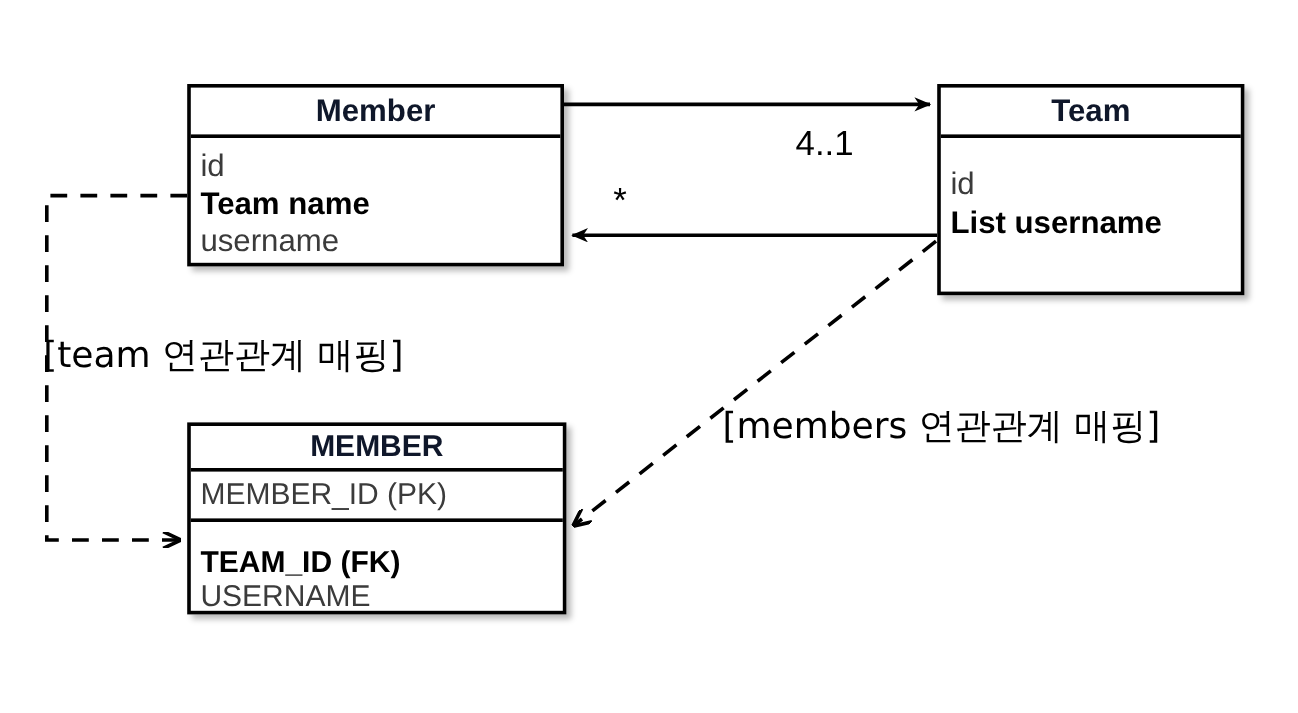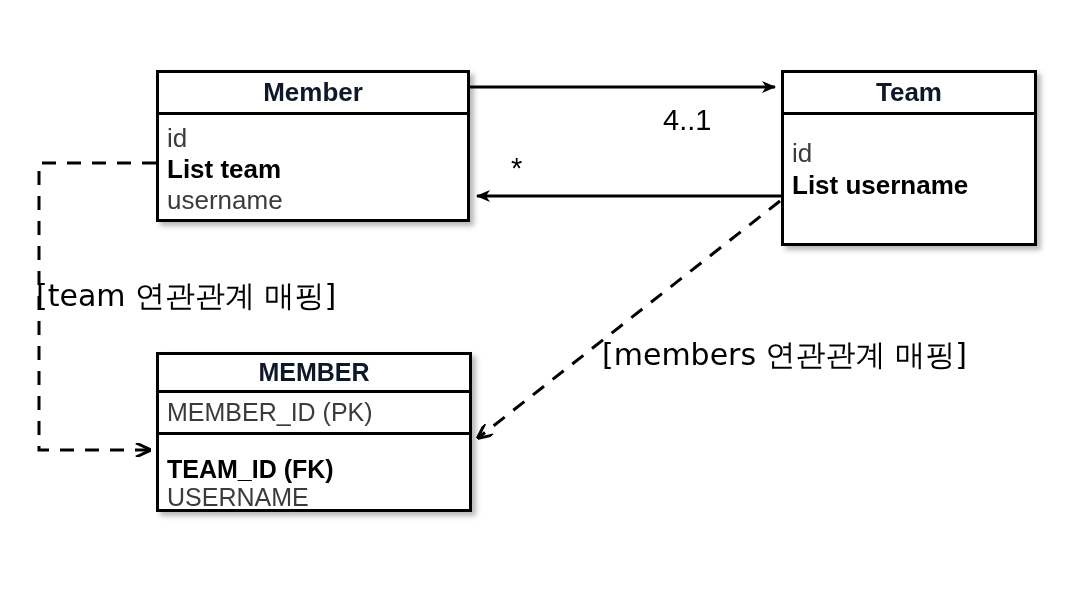--- a/index.html
+++ b/index.html
@@ -160,21 +160,21 @@
 
     <g>
       <line x1="780" y1="201" x2="478" y2="438" stroke="#000000" stroke-width="3" stroke-dasharray="14,11" marker-end="url(#arrow-open)"></line>
     </g>
   </svg>
 
   <div class="box" id="member-class">
     <div class="box-header">Member</div>
     <div class="box-section">
       <div class="attr">id</div>
-      <div class="attr bold">List team</div>
+      <div class="attr bold">Team name</div>
       <div class="attr">username</div>
     </div>
   </div>
 
   <div class="box" id="team-class">
     <div class="box-header">Team</div>
     <div class="box-section">
       <div class="attr">id</div>
       <div class="attr bold">List username</div>
     </div>

